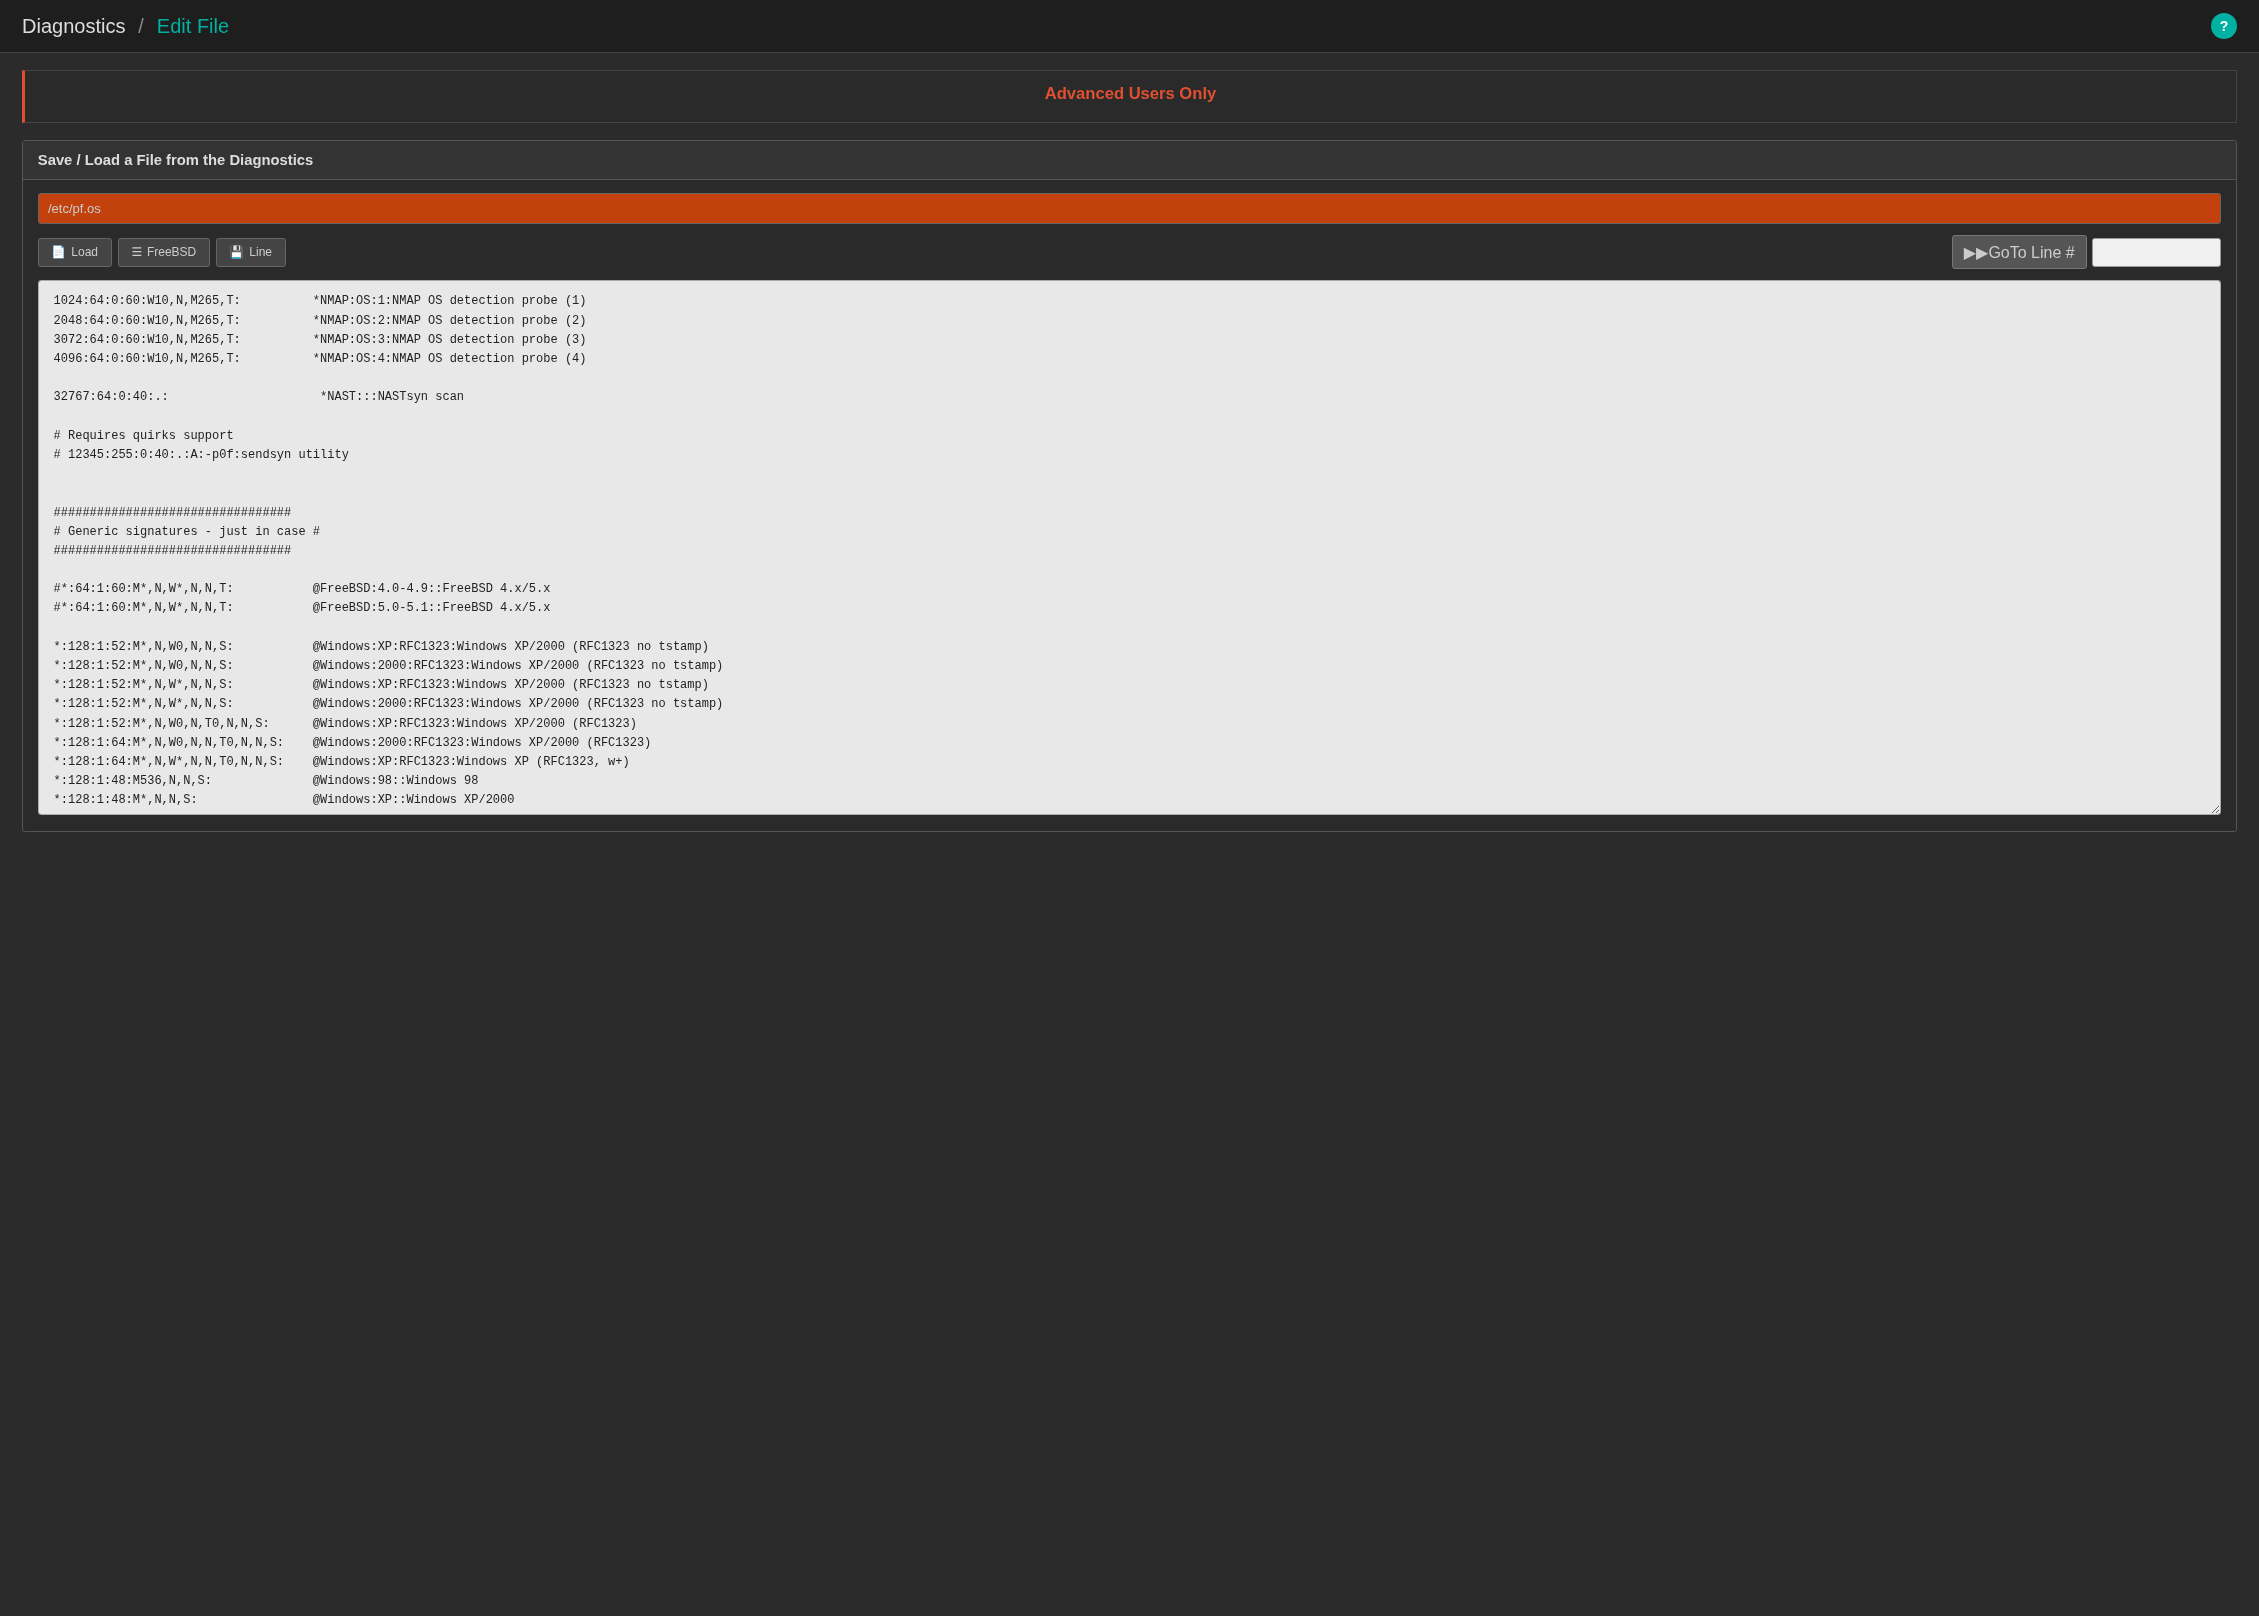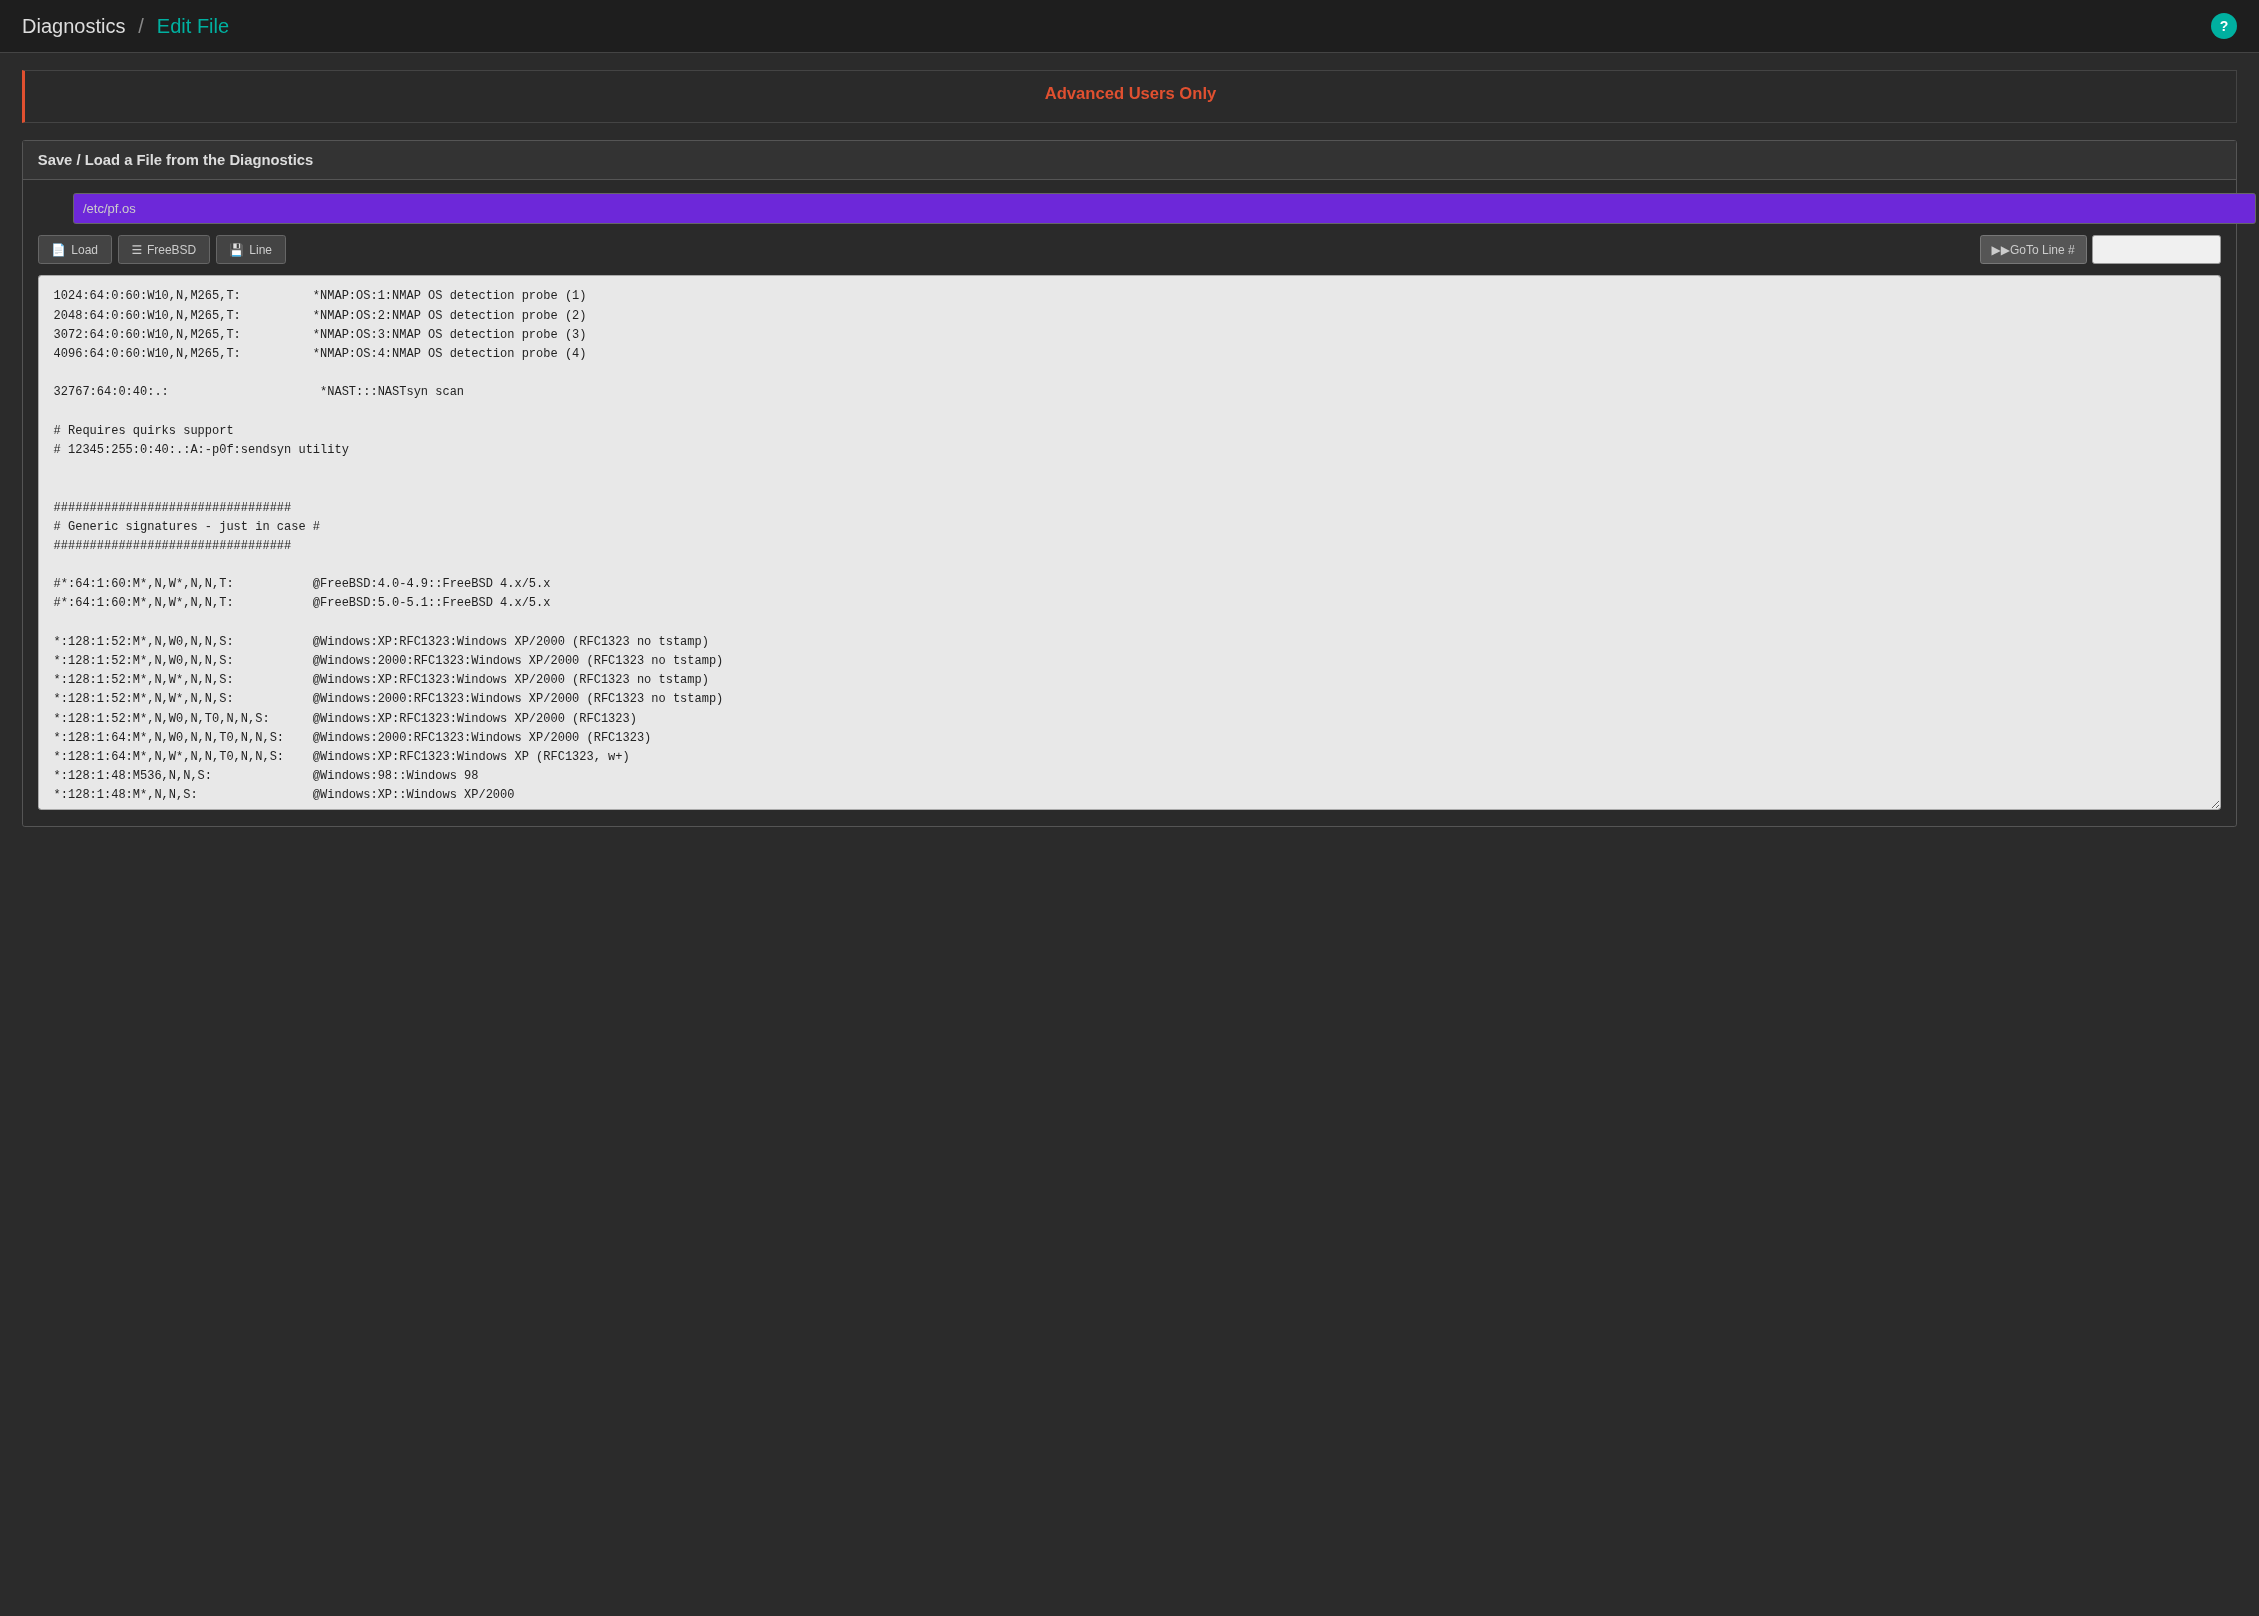--- a/index.html
+++ b/index.html
@@ -77,28 +77,27 @@
       font-size: 14.8px;
       font-weight: bold;
       color: #ddd;
     }
     .section-body {
       padding: 13px 14.8px;
     }
     .file-input {
       width: 100%;
       padding: 7.4px 9.2px;
-      background: #6d28d9;
+      background: #c2410c;
       border: 0.9px solid #666;
       border-radius: 2.8px;
       color: #ccc;
       font-size: 13px;
       margin-bottom: 11px;
       outline: none;
-      margin-left: 35px;
     }
     .toolbar {
       display: flex;
       align-items: center;
       margin-bottom: 11px;
       gap: 5.5px;
     }
     .btn {
       display: inline-flex;
       align-items: center;
@@ -123,21 +122,21 @@
     }
     .goto-btn {
       display: inline-flex;
       align-items: center;
       gap: 2.8px;
       padding: 6.5px 11px;
       background: #555;
       border: 0.9px solid #777;
       border-radius: 2.8px;
       color: #ccc;
-      font-size: 12px;
+      font-size: 16px;
       cursor: pointer;
       white-space: nowrap;
     }
     .goto-input {
       width: 129px;
       padding: 6.5px 9.2px;
       background: #f0f0f0;
       border: 0.9px solid #999;
       border-radius: 2.8px;
       color: #333;

